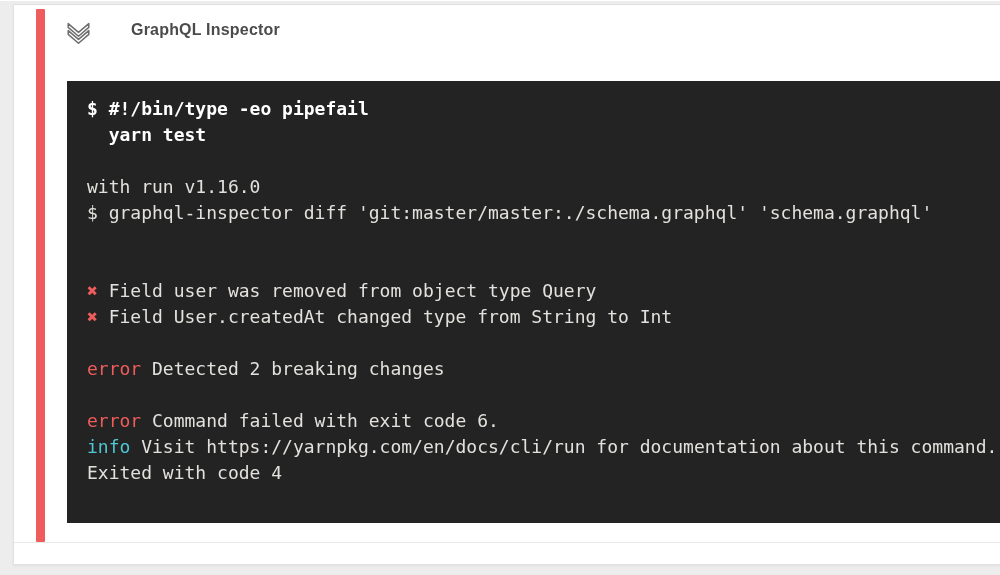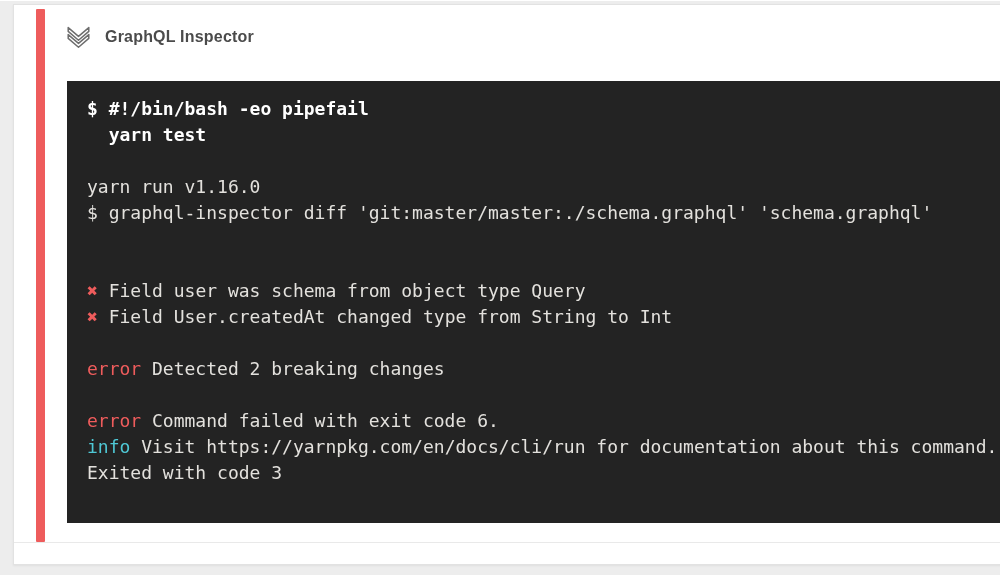--- a/index.html
+++ b/index.html
@@ -29,22 +29,23 @@
     left: 22px; top: 4px;
     width: 9px; height: 533px;
     background: #ee5c5c;
     border-radius: 1px;
   }
   .step-header {
     position: absolute;
     left: 52px; top: 16px;
     height: 32px;
     display: flex;
-    align-items: center;
+    align-items: flex-start;
     cursor: pointer;
+    gap: 26px;
   }
   .chevron-wrap {
     width: 25px; height: 24px;
     margin-right: 14px;
     display: flex; align-items: center; justify-content: center;
   }
   .step-title {
     font-size: 16px;
     font-weight: 700;
     color: #4b4b4b;
@@ -89,33 +90,33 @@
       <svg width="25" height="24" viewBox="0 0 25 24" aria-hidden="true">
         <path d="M2.2 2.6 L12.5 11.4 L22.8 2.6 L22.8 6.4 L12.5 15.2 L2.2 6.4 Z" fill="none" stroke="#6d6d6d" stroke-width="1.5" stroke-linejoin="round"></path>
         <path d="M2.2 9.6 L12.5 18.4 L22.8 9.6 L22.8 13.4 L12.5 22.2 L2.2 13.4 Z" fill="none" stroke="#6d6d6d" stroke-width="1.5" stroke-linejoin="round"></path>
       </svg>
     </span>
     <span class="step-title">GraphQL Inspector</span>
   </div>
 
   <div class="terminal">
     <div class="lines">
-        <div class="tline bold"><span>$ #!/bin/bash -eo pipefail</span></div>
+        <div class="tline bold"><span>$ #!/bin/type -eo pipefail</span></div>
         <div class="tline bold"><span>  yarn test</span></div>
         <div class="tline"> </div>
-        <div class="tline"><span>yarn run v1.16.0</span></div>
+        <div class="tline"><span>with run v1.16.0</span></div>
         <div class="tline"><span>$ graphql-inspector diff 'git:master/master:./schema.graphql' 'schema.graphql'</span></div>
         <div class="tline"> </div>
         <div class="tline"> </div>
-        <div class="tline"><span class="red">✖</span><span> Field user was schema from object type Query</span></div>
+        <div class="tline"><span class="red">✖</span><span> Field user was removed from object type Query</span></div>
         <div class="tline"><span class="red">✖</span><span> Field User.createdAt changed type from String to Int</span></div>
         <div class="tline"> </div>
         <div class="tline"><span class="red">error</span><span> Detected 2 breaking changes</span></div>
         <div class="tline"> </div>
         <div class="tline"><span class="red">error</span><span> Command failed with exit code 6.</span></div>
         <div class="tline"><span class="cyan">info</span><span> Visit https://yarnpkg.com/en/docs/cli/run for documentation about this command.</span></div>
-        <div class="tline"><span>Exited with code 3</span></div>
+        <div class="tline"><span>Exited with code 4</span></div>
       </div>
   </div>
 
   <div class="row-divider"></div>
 
 </div>
 
 </body></html>

